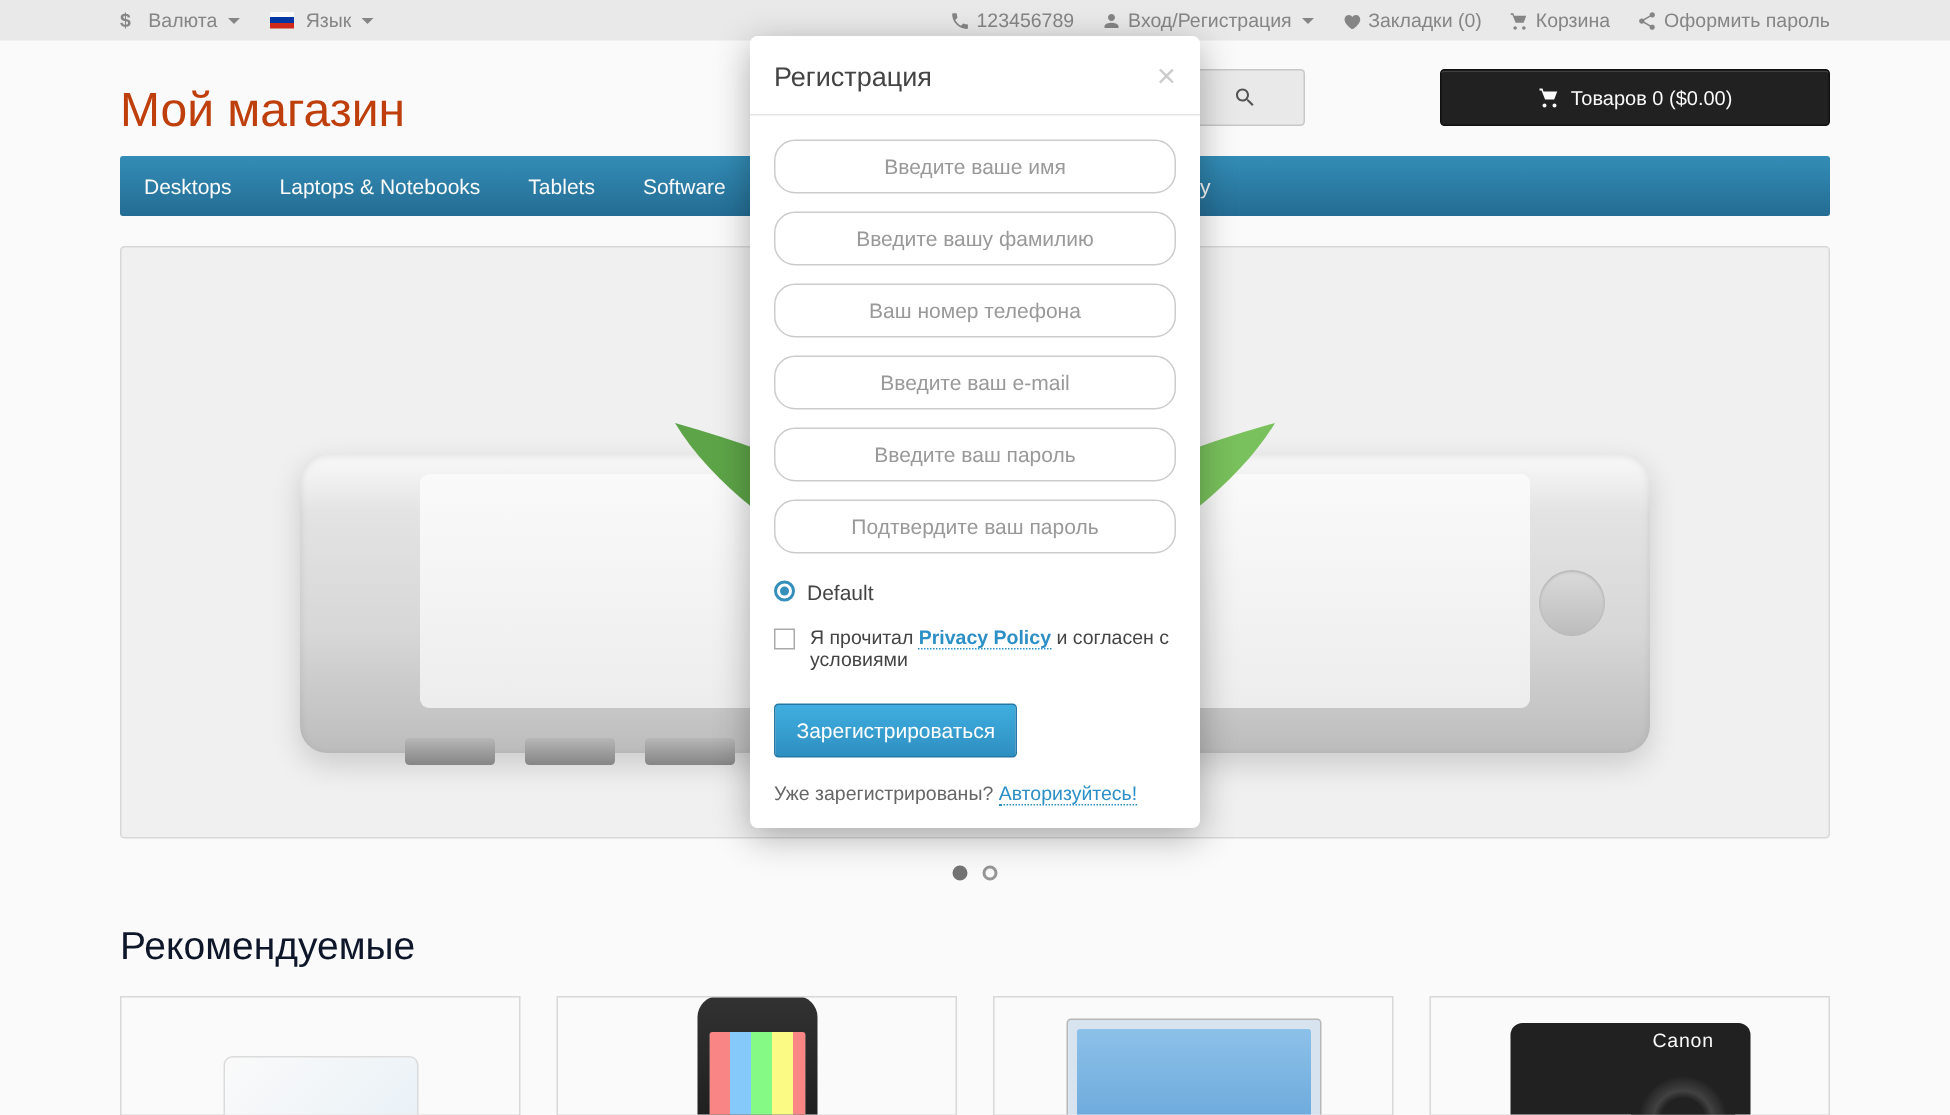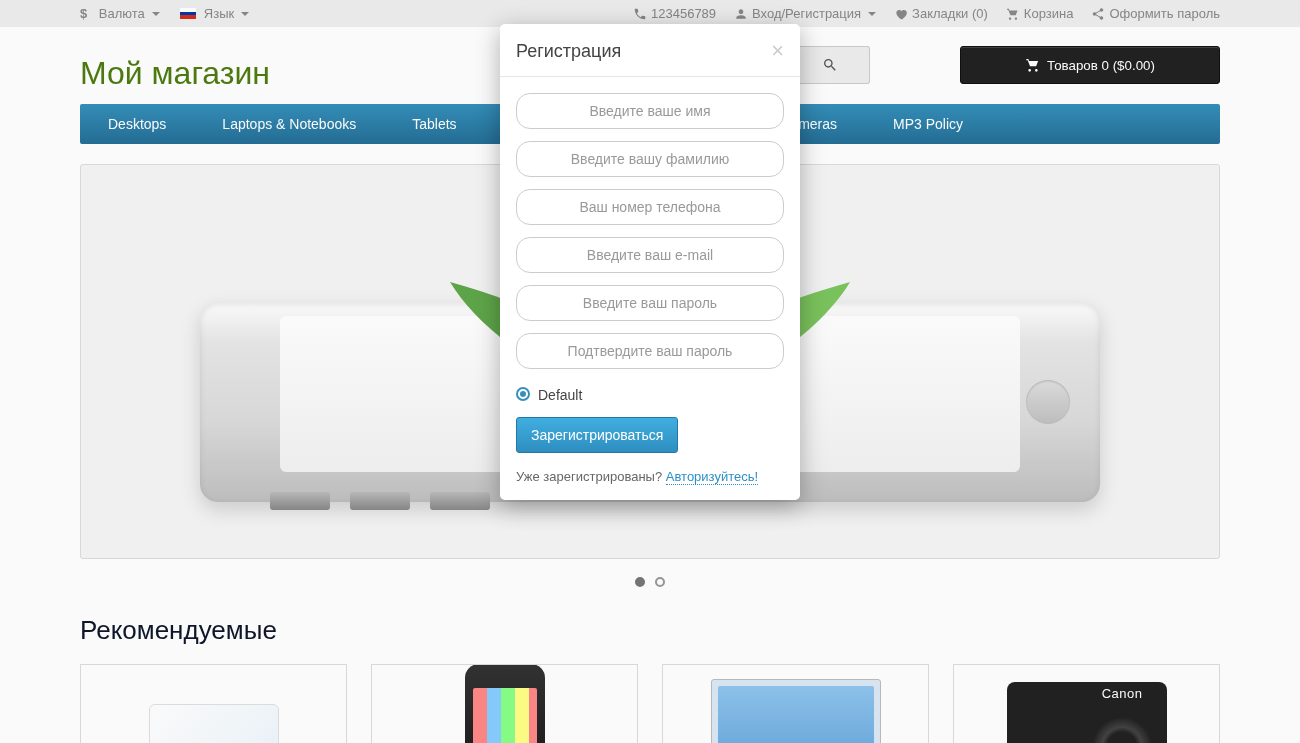--- a/index.html
+++ b/index.html
@@ -8,30 +8,30 @@
 .topbar{background:#eee;padding:6px 0;font-size:13px;color:#888}
 .container{width:1140px;margin:0 auto}
 .topbar-inner{display:flex;justify-content:space-between;align-items:center}
 .top-left,.top-right{display:flex;align-items:center;gap:20px}
 .top-right{gap:18px}
 .toplink{color:#888;display:flex;align-items:center;gap:4px;cursor:pointer}
 .toplink svg{width:14px;height:14px;fill:#888}
 .flag{display:inline-block;width:16px;height:11px;background:linear-gradient(to bottom,#fff 33%,#0039A6 33%,#0039A6 66%,#D52B1E 66%);margin-right:4px;vertical-align:middle}
 .header{padding:28px 0 20px}
 .header-inner{display:flex;align-items:center;gap:20px}
-.logo{font-size:32px;color:#4d7c0f;font-weight:400}
+.logo{font-size:32px;color:#c2410c;font-weight:400}
 .search-wrap{flex:1;display:flex;margin-left:320px}
 .search-input{flex:1;padding:10px 14px;border:1px solid #ccc;border-radius:3px 0 0 3px;font-size:14px;color:#888}
 .search-btn{width:80px;border:1px solid #ccc;border-left:none;background:#eee;border-radius:0 3px 3px 0;cursor:pointer;display:flex;align-items:center;justify-content:center}
 .search-btn svg{width:16px;height:16px;fill:#555}
 .cart-btn{background:#222;color:#fff;border:1px solid #111;padding:10px 18px;border-radius:3px;min-width:260px;display:flex;align-items:center;justify-content:center;gap:6px;cursor:pointer;box-shadow:inset 0 1px 0 rgba(255,255,255,.15)}
 .cart-btn svg{width:16px;height:16px;fill:#fff}
 .nav{background:#2378a0;background:linear-gradient(to bottom,#3490bb,#256f97);border-radius:2px;margin-top:18px}
 .nav-inner{display:flex}
-.nav-item{padding:12px 28px;color:#fff;font-size:14px;cursor:pointer}
+.nav-item{padding:12px 16px;color:#fff;font-size:14px;cursor:pointer}
 .hero{margin-top:20px;height:395px;border:1px solid #ddd;border-radius:3px;background:#f5f5f5;position:relative;overflow:hidden;display:flex;align-items:center;justify-content:center}
 .phone{width:1000px;height:280px;position:relative}
 .phone-body{position:absolute;bottom:0;left:50px;right:50px;height:200px;background:linear-gradient(to bottom,#fff,#e8e8e8 20%,#dcdcdc 60%,#c0c0c0);border-radius:18px;box-shadow:inset 0 2px 6px rgba(0,0,0,.1),0 8px 20px rgba(0,0,0,.15)}
 .phone-screen{position:absolute;top:14px;left:80px;right:80px;bottom:30px;background:linear-gradient(to bottom,#fff,#f2f2f2);border-radius:6px}
 .leaf{position:absolute;top:-30px;left:50%;transform:translateX(-50%);width:420px;height:140px}
 .leaf svg{width:100%;height:100%}
 .phone-home{position:absolute;right:30px;top:50%;transform:translateY(-50%);width:44px;height:44px;border-radius:50%;background:linear-gradient(to bottom,#e0e0e0,#c0c0c0);box-shadow:inset 0 1px 2px rgba(0,0,0,.2)}
 .side-btns{position:absolute;left:120px;bottom:-8px;display:flex;gap:20px}
 .side-btn{width:60px;height:18px;background:linear-gradient(to bottom,#bbb,#888);border-radius:3px}
 .dots{display:flex;gap:10px;justify-content:center;margin-top:18px}
@@ -213,19 +213,23 @@
       <input class="m-input" placeholder="Введите ваше имя" style="">
       <input class="m-input" placeholder="Введите вашу фамилию" style="">
       <input class="m-input" placeholder="Ваш номер телефона" style="">
       <input class="m-input" placeholder="Введите ваш e-mail" style="">
       <input class="m-input" type="password" placeholder="Введите ваш пароль" style="">
       <input class="m-input" type="password" placeholder="Подтвердите ваш пароль" style="">
       <label class="radio-row">
         <input type="radio" class="radio" checked="" style="">
         <span>Default</span>
       </label>
+      <label class="check-row">
+        <span class="check"></span>
+        <span><span>Я прочитал </span><a href="#">Privacy Policy</a><span> и согласен с условиями</span></span>
+      </label>
       <button class="btn-primary">Зарегистрироваться</button>
       <div class="modal-foot">
         <span>Уже зарегистрированы? </span><a href="#">Авторизуйтесь!</a>
       </div>
     </div>
   </div>
 </div>
 
 </body></html>

